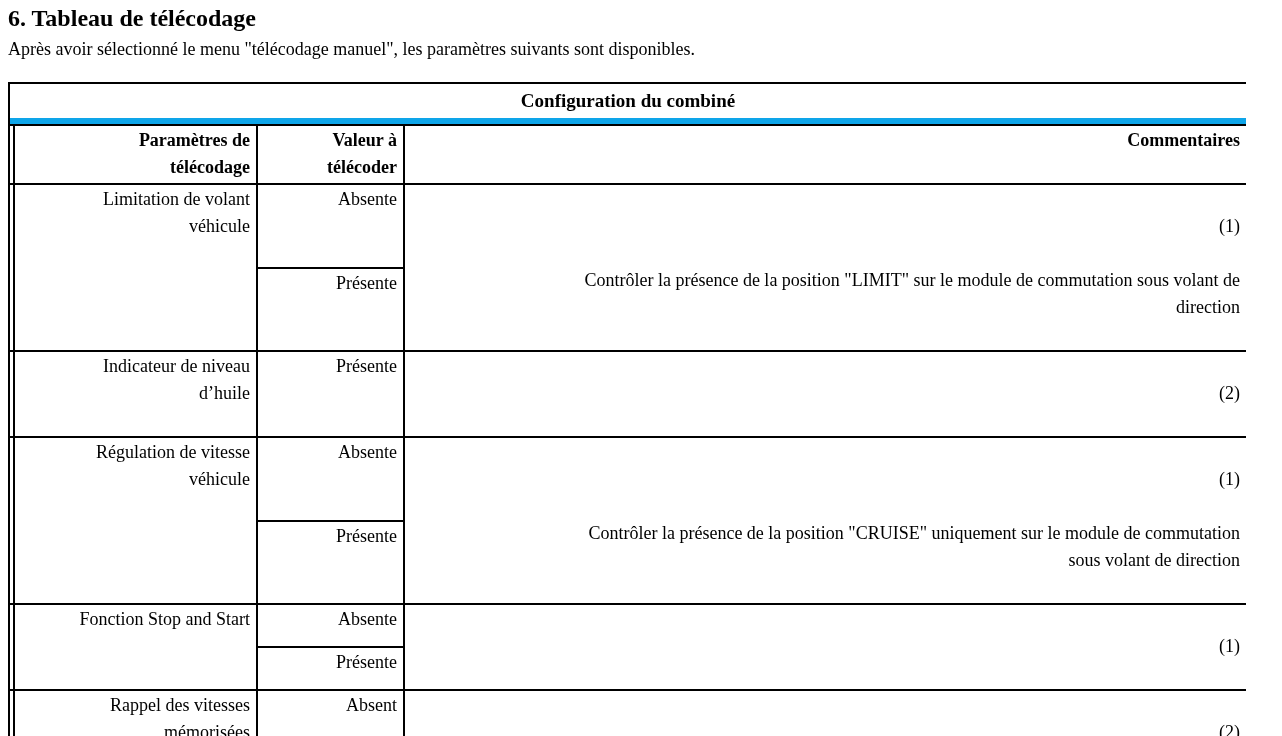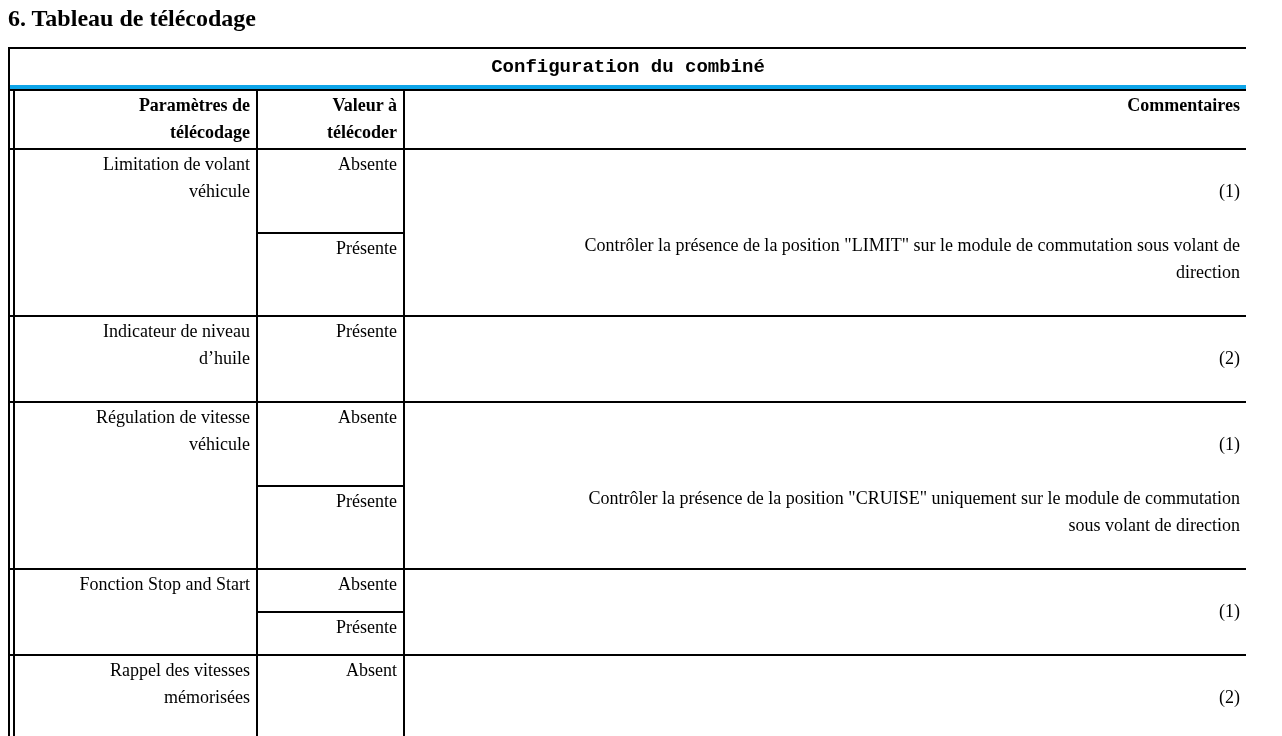--- a/index.html
+++ b/index.html
@@ -8,44 +8,43 @@
     background: #ffffff;
     color: #000000;
     font-family: "Liberation Serif", "DejaVu Serif", serif;
   }
   body { width: 1282px; height: 736px; overflow: hidden; }
   .page { padding: 3px 0 0 8px; }
 
   .doc-title {
     font-size: 24px;
     font-weight: bold;
-    margin: 0 0 14px 0;
+    margin: 0 0 4px 0;
     line-height: 30px;
   }
   .intro {
     font-size: 18px;
     line-height: 24px;
     margin: 0 0 21px 0;
   }
 
   .table-wrap {
     position: relative;
     width: 1238px;
     border-top: 2px solid #000;
     border-left: 2px solid #000;
   }
   .table-caption {
     height: 40px;
-    border-bottom: 4px solid #0ea5e9;
+    border-bottom: 6px solid #0ea5e9;
     display: flex;
     align-items: center;
     justify-content: center;
     font-weight: bold;
     font-size: 19px;
-    font-family: Liberation Mono, monospace;
   }
   
   .inner-left-line {
     position: absolute;
     left: 3px;
     top: 42px;
     bottom: 0;
     width: 2px;
     background: #000;
   }
@@ -79,20 +78,21 @@
   tr.rh-c   { height: 31px; padding-left: 38px; }
   tr.rh-d   { height: 56px; }
 </style>
 </head>
 <body>
 
 <div class="page">
 
   <h1 class="doc-title">6. Tableau de télécodage</h1>
 
+  <p class="intro">Après avoir sélectionné le menu "télécodage manuel", les paramètres suivants sont disponibles.</p>
 
   <div class="table-wrap">
     <div class="table-caption">Configuration du combiné</div>
 
     <table class="coding">
       <colgroup>
         <col style="width:247px">
         <col style="width:147px">
         <col>
       </colgroup>

